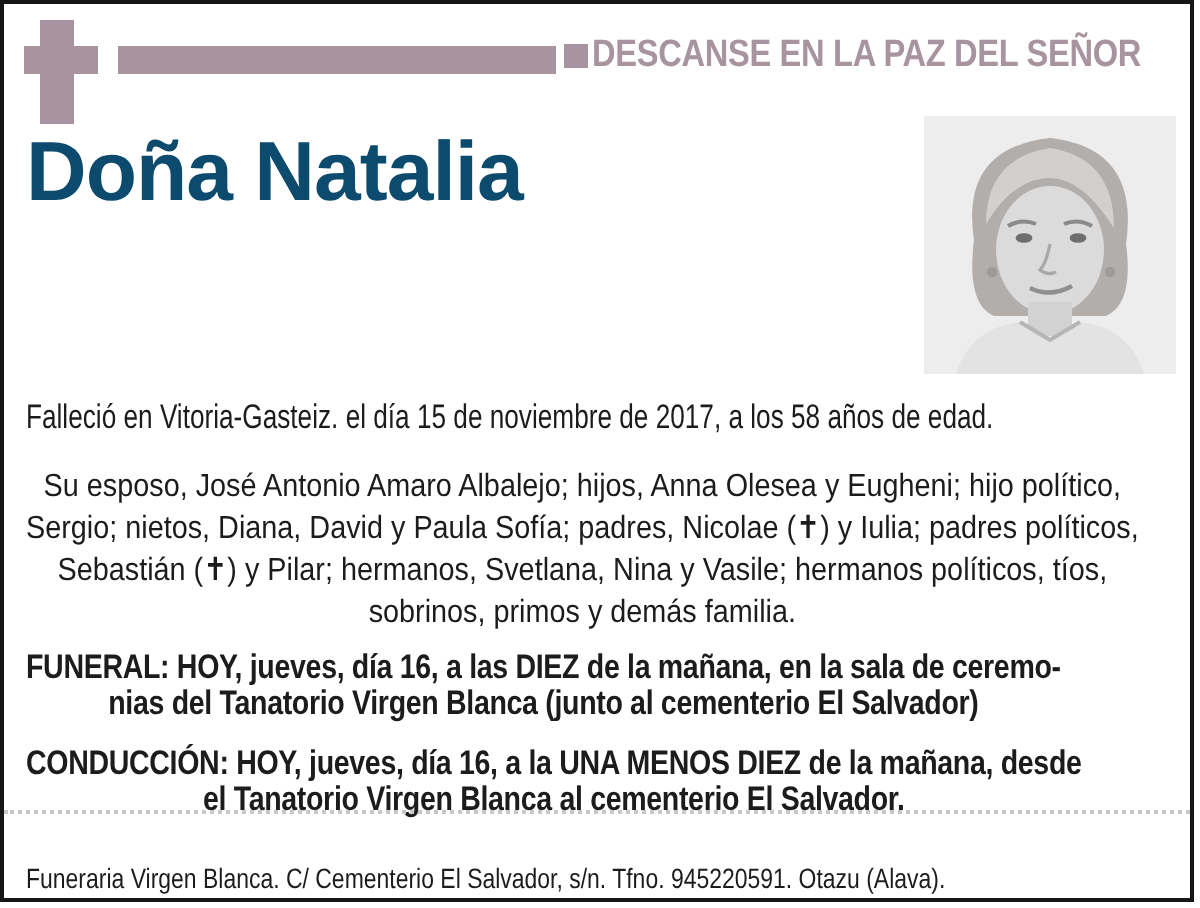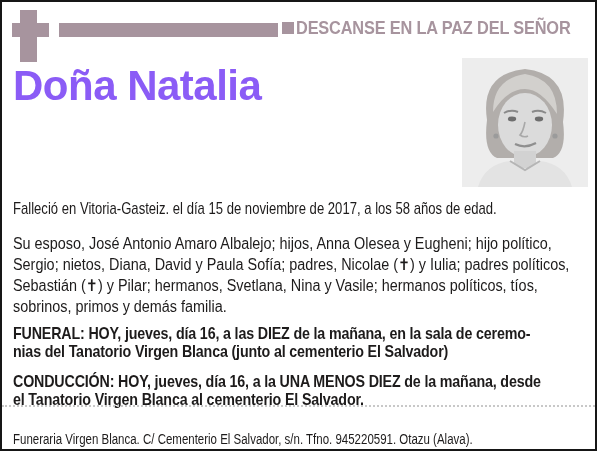--- a/index.html
+++ b/index.html
@@ -9,20 +9,21 @@
     font-family: "Liberation Sans", sans-serif;
   }
   .page {
     position: relative;
     width: 597px;
     height: 451px;
     box-sizing: border-box;
     border: 2px solid #161616;
     background: #ffffff;
     overflow: hidden;
+    text-align: center;
   }
   .abs { position: absolute; }
   .nowrap { white-space: nowrap; }
   .cond { transform-origin: 0 0; }
 
   
   .cross-icon { left: 10px; top: 8px; }
   .header-rule {
     left: 57px; top: 21px;
     width: 219px; height: 14px;
@@ -40,21 +41,21 @@
     color: #a7949e;
     letter-spacing: -0.2px;
     transform: scaleX(0.86);
   }
 
   
   .deceased-name {
     left: 11px; top: 54px;
     font-size: 42px; line-height: 60px;
     font-weight: bold;
-    color: #8b5cf6;
+    color: #0c4a6e;
     letter-spacing: -0.5px;
   }
   .photo { left: 460px; top: 56px; }
 
   
   .death-line {
     left: 11px; top: 196px;
     font-size: 17px; line-height: 22px;
     color: #1d1b1b;
     transform: scaleX(0.77);

